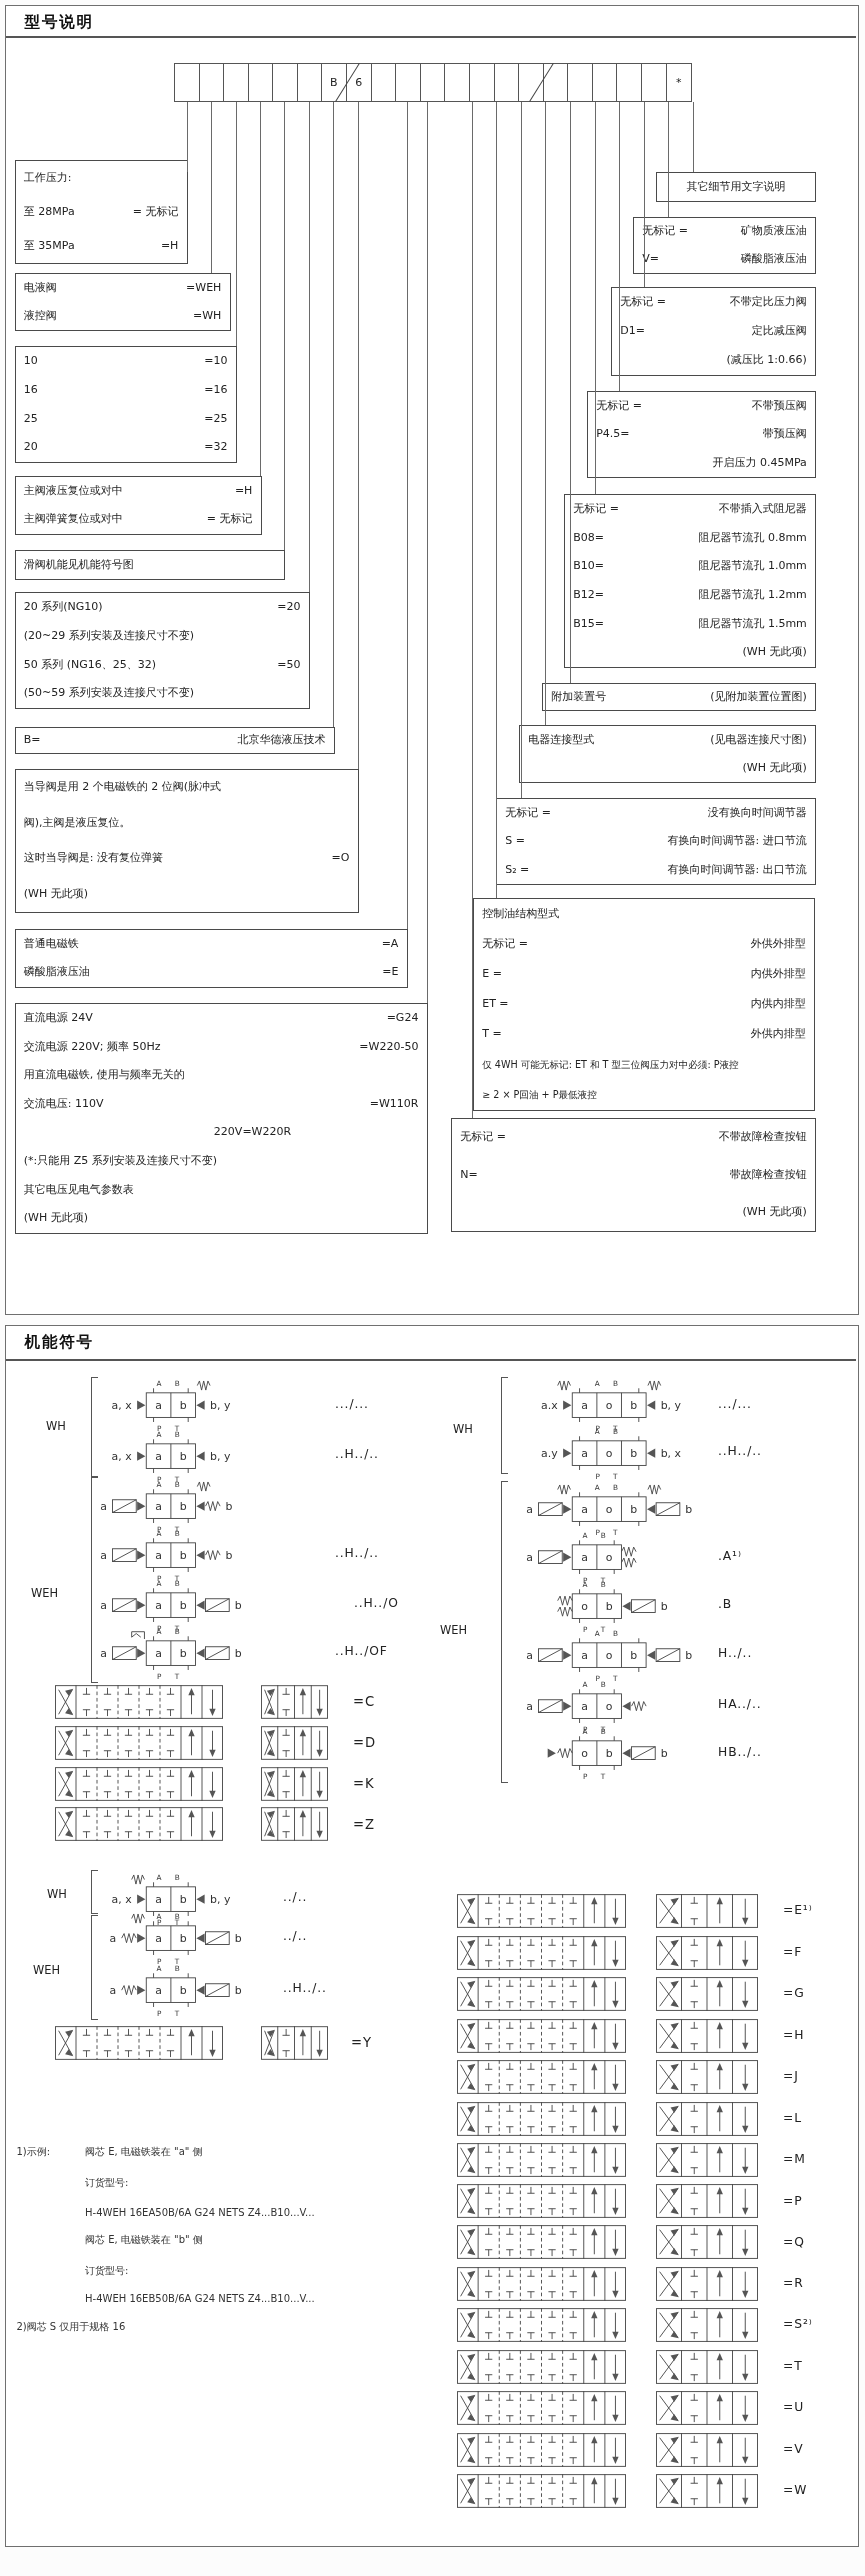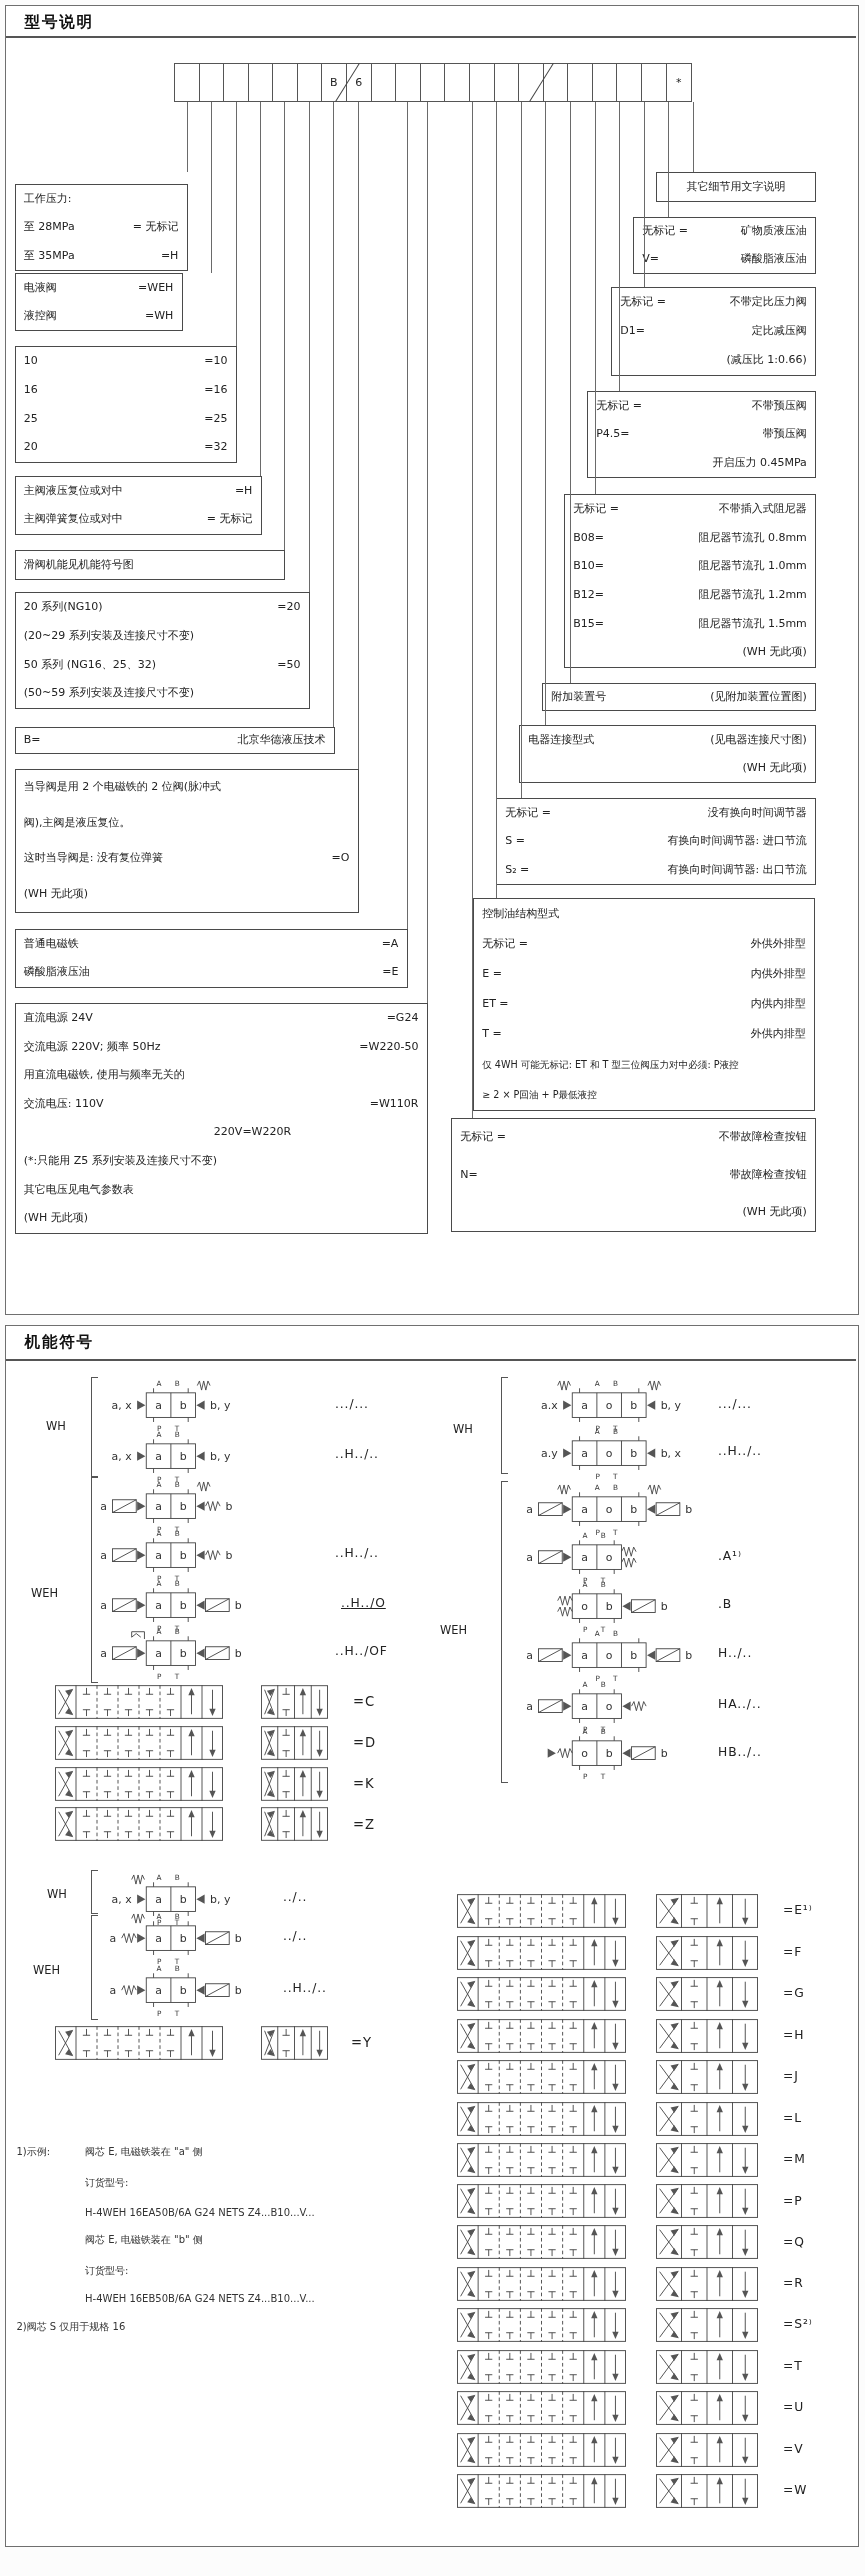--- a/index.html
+++ b/index.html
@@ -56,34 +56,34 @@
       <div class="ccell" style="left: 494px; top: 63px; width: 25.5px; height: 39px;"></div>
       <div class="ccell" style="left: 518px; top: 63px; width: 25.5px; height: 39px;"></div>
       <div class="ccell" style="left: 543px; top: 63px; width: 25.5px; height: 39px;"></div>
       <div class="ccell" style="left: 567px; top: 63px; width: 25.5px; height: 39px;"></div>
       <div class="ccell" style="left: 592px; top: 63px; width: 25.5px; height: 39px;"></div>
       <div class="ccell" style="left: 616px; top: 63px; width: 25.5px; height: 39px;"></div>
       <div class="ccell" style="left: 641px; top: 63px; width: 25.5px; height: 39px;"></div>
       <div class="ccell" style="left: 666px; top: 63px; width: 25.5px; height: 39px;">*</div>
       <div class="slash" style="left: 347px; top: 60px; height: 45px;"></div>
       <div class="slash" style="left: 541px; top: 60px; height: 45px;"></div>
-      <div class="vbox" style="left: 14.6px; top: 184px; width: 173px; height: 87px;">
+      <div class="vbox" style="left: 14.6px; top: 160px; width: 173px; height: 104px;">
         <div class="vrow">
           <div class="t">工作压力:</div>
         </div>
         <div class="vrow">
           <div class="t">至 28MPa</div>
           <div class="c">= 无标记</div>
         </div>
         <div class="vrow">
           <div class="t">至 35MPa</div>
           <div class="c">=H</div>
         </div>
       </div>
-      <div class="vbox" style="left: 14.6px; top: 273px; width: 168px; height: 58px;">
+      <div class="vbox" style="left: 14.6px; top: 273px; width: 216px; height: 58px;">
         <div class="vrow">
           <div class="t">电液阀</div>
           <div class="c">=WEH</div>
         </div>
         <div class="vrow">
           <div class="t">液控阀</div>
           <div class="c">=WH</div>
         </div>
       </div>
       <div class="vbox" style="left: 14.6px; top: 346px; width: 222px; height: 117px;">
@@ -450,21 +450,21 @@
         <text x="137" y="56" text-anchor="middle" font-size="8" fill="#333" letter-spacing="6">P T</text>
         <polygon points="109,27.5 100,22.5 100,32.5" fill="#555"></polygon>
         <rect stroke="#444" stroke-width="1" fill="none" x="73" y="20.5" width="26" height="14"></rect>
         <line stroke="#444" stroke-width="1" fill="none" x1="73" y1="34.5" x2="99" y2="20.5"></line>
         <text x="67" y="31.5" text-anchor="end" font-size="12" fill="#333">a</text>
         <polygon points="165,27.5 174,22.5 174,32.5" fill="#555"></polygon>
         <rect stroke="#444" stroke-width="1" fill="none" x="175" y="20.5" width="26" height="14"></rect>
         <line stroke="#444" stroke-width="1" fill="none" x1="175" y1="34.5" x2="201" y2="20.5"></line>
         <text x="207" y="31.5" text-anchor="start" font-size="12" fill="#333">b</text>
       </svg>
-      <div class="dcode" style="left: 341px; top: 1596px; text-decoration: underline;">..H../O</div>
+      <div class="dcode" style="left: 354px; top: 1596px;">..H../O</div>
       <svg width="237" height="53" viewBox="0 0 260 58" style="left: 46px; top: 1628px;">
         <rect stroke="#444" stroke-width="1" fill="none" x="110" y="14" width="54" height="27"></rect>
         <line stroke="#444" stroke-width="1" fill="none" x1="137" y1="14" x2="137" y2="41"></line>
         <text x="123.5" y="32" text-anchor="middle" font-size="12" fill="#333">a</text>
         <text x="150.5" y="32" text-anchor="middle" font-size="12" fill="#333">b</text>
         <line stroke="#444" stroke-width="1" fill="none" x1="118" y1="9" x2="118" y2="14"></line>
         <line stroke="#444" stroke-width="1" fill="none" x1="156" y1="9" x2="156" y2="14"></line>
         <line stroke="#444" stroke-width="1" fill="none" x1="118" y1="41" x2="118" y2="46"></line>
         <line stroke="#444" stroke-width="1" fill="none" x1="156" y1="41" x2="156" y2="46"></line>
         <text x="137" y="7" text-anchor="middle" font-size="8" fill="#333" letter-spacing="6">A B</text>

